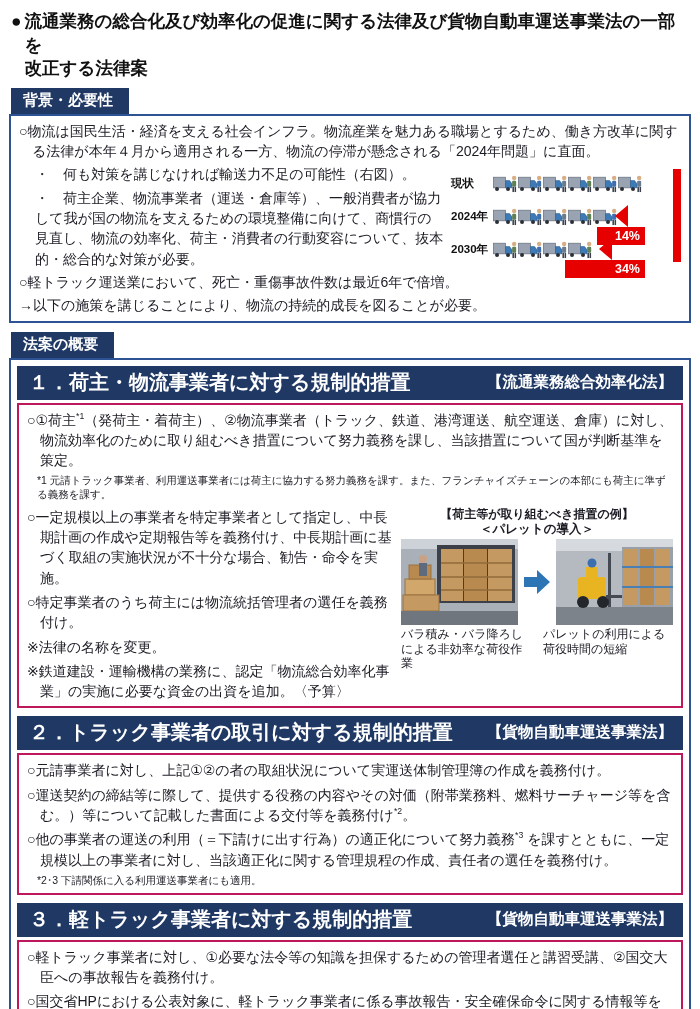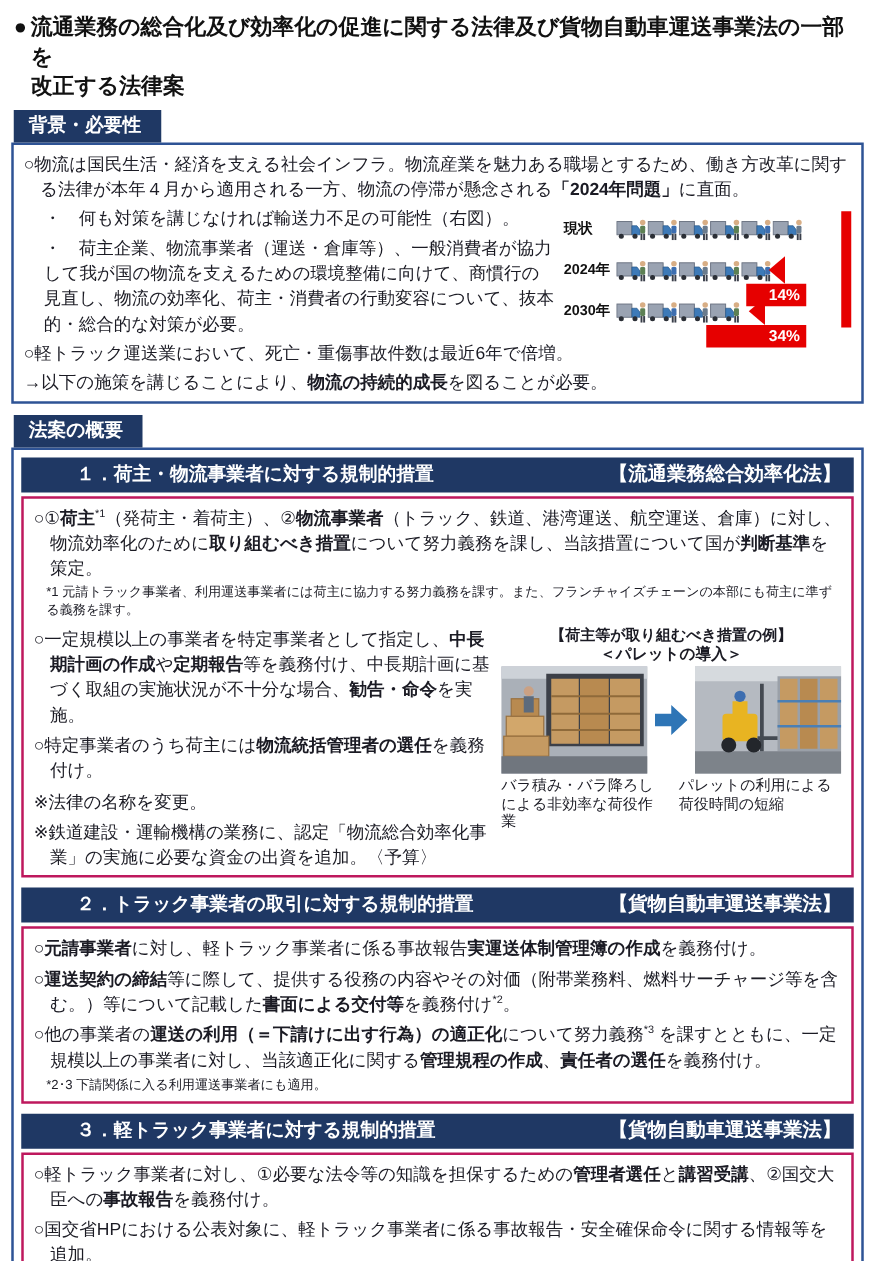--- a/index.html
+++ b/index.html
@@ -1,19 +1,19 @@
 <!DOCTYPE html>
 <html><head>
 <meta charset="utf-8">
 <style>
   * { margin:0; padding:0; box-sizing:border-box; }
   html,body { width:700px; background:#ffffff; }
   body { font-family:"Liberation Sans","DejaVu Sans",sans-serif; color:#1b1b24; }
   .page { width:700px; height:1009px; padding:8px 9px 6px 9px; overflow:hidden; }
-  .b { font-weight:bold; }
+  .b { font-weight:normal; }
   sup { font-size:0.62em; vertical-align:super; line-height:0; }
 
   
   .doc-title { display:flex; font-size:17.5px; font-weight:bold; line-height:1.35; color:#111; margin:2px 0 7px 2px; }
   .doc-title .bullet { margin-right:3px; }
 
   
   .tab { display:inline-block; background:#1f3864; color:#fff; font-size:15px; font-weight:bold; padding:3px 16px 4px 12px; position:relative; z-index:2; margin-left:2px; }
 
   
@@ -29,21 +29,21 @@
   .fig-trucks { display:flex; align-items:center; }
   .fig-trucks svg { width:25px; height:22px; display:block; }
   .fig-arrow { position:absolute; right:9px; top:50%; transform:translateY(-50%); height:22px; display:flex; align-items:center;flex-direction:column; }
   .arrow-head { width:0; height:0; border-top:11px solid transparent; border-bottom:11px solid transparent; border-right:13px solid #e60000; flex:none; }
   .arrow-body { background:#e60000; color:#fff; font-size:12.5px; font-weight:bold; height:22px; display:flex; align-items:center; justify-content:flex-end; padding-right:5px; }
 
   
   .outer { border:2px solid #2e5395; padding:6px 6px 2px 6px; margin-bottom:11px; }
   .law-sec { margin-bottom:8px; }
   .sec-head { background:#1f3864; color:#fff; display:flex; justify-content:space-between; align-items:center; padding:3px 10px 4px 12px; margin-bottom:3px; }
-  .sec-head .t { font-size:15px; font-weight:bold;margin-left:32px; }
+  .sec-head .t { font-size:20px; font-weight:bold; }
   .sec-head .law { font-size:15.5px; font-weight:bold; }
   .sec-body { border:2px solid #be185d; padding:5px 8px 4px 8px; font-size:14px; line-height:1.45; background:#fff; overflow:hidden; }
   .sec-body p { margin-bottom:4px; }
   .hang { padding-left:13px; text-indent:-13px; }
   .fn { font-size:10.5px; line-height:1.3; margin:1px 0 5px 10px; }
 
   
   .example { float:right; width:272px; margin:0 0 2px 8px; text-align:center; }
   .ex-cap1 { font-size:12px; font-weight:bold; line-height:1.25; }
   .ex-cap2 { font-size:12.5px; font-weight:bold; line-height:1.25; margin-bottom:2px; }
@@ -327,21 +327,21 @@
         <div style="clear:both"></div>
       </div>
     </div>
 
     <div class="law-sec">
       <div class="sec-head">
         <span class="t">２．トラック事業者の取引に対する規制的措置</span>
         <span class="law">【貨物自動車運送事業法】</span>
       </div>
       <div class="sec-body">
-        <p class="hang"><span>○</span><span class="b">元請事業者</span><span>に対し、軽トラック事業者に係る事故報告</span><span class="b">実運送体制管理簿の作成</span><span>を義務付け。</span></p>
+        <p class="hang"><span>○</span><span class="b">元請事業者</span><span>に対し、上記①②の者の取組状況について</span><span class="b">実運送体制管理簿の作成</span><span>を義務付け。</span></p>
         <p class="hang"><span>○</span><span class="b">運送契約の締結</span><span>等に際して、提供する役務の内容やその対価（附帯業務料、燃料サーチャージ等を含む。）等について記載した</span><span class="b">書面による交付等</span><span>を義務付け</span><sup>*2</sup><span>。</span></p>
         <p class="hang"><span>○他の事業者の</span><span class="b">運送の利用（＝下請けに出す行為）の適正化</span><span>について努力義務</span><sup>*3</sup><span> を課すとともに、一定規模以上の事業者に対し、当該適正化に関する</span><span class="b">管理規程の作成</span><span>、</span><span class="b">責任者の選任</span><span>を義務付け。</span></p>
         <div class="fn" style="margin-bottom:1px">*2･3 下請関係に入る利用運送事業者にも適用。</div>
       </div>
     </div>
 
     <div class="law-sec" style="margin-bottom:4px">
       <div class="sec-head">
         <span class="t">３．軽トラック事業者に対する規制的措置</span>
         <span class="law">【貨物自動車運送事業法】</span>

